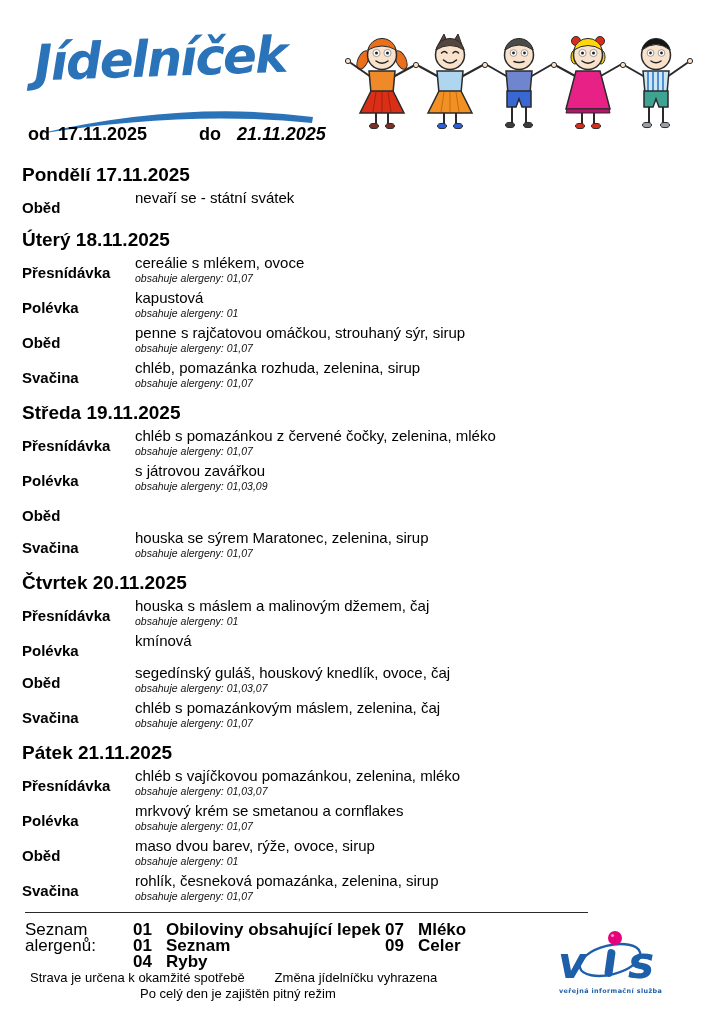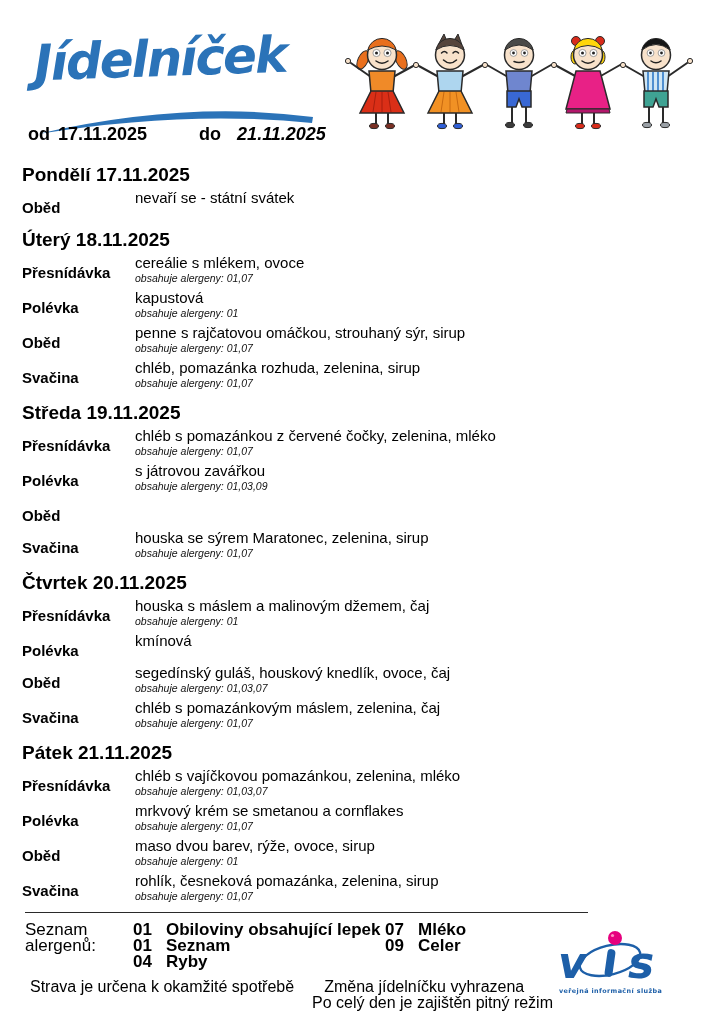--- a/index.html
+++ b/index.html
@@ -39,24 +39,24 @@
   .meal-allergens { font-size: 10.5px; font-style: italic; line-height: 13px; color: #111; }
 
   
   .separator { width: 563px; margin: 9px 0 9px 25px; border-top: 1.7px solid #2a2a2a; }
   .alg-wrap { display: flex; margin-left: 25px; font-size: 17px; line-height: 16px; }
   .alg-label { flex: none; width: 108px; }
   .alg-col { flex: none; }
   .alg-col1 { width: 252px; }
   .alg-item { display: flex; font-weight: bold; }
   .alg-code { flex: none; width: 33px; }
-  .notes { margin-top: 9px; font-size: 16px; line-height: 16px; }
+  .notes { font-size: 13px; line-height: 16px; }
   .note-line1 { margin-left: 30px; }
   .note-sep { display: inline-block; width: 30px; }
-  .note-line2 { margin-left: 140px; text-align: center; }
+  .note-line2 { margin-left: 140px; }
 
   .vis-logo { position: absolute; left: 556px; top: 929px; }
   svg text { font-family: "DejaVu Sans", sans-serif; }
 </style>
 </head>
 <body>
 
 <div class="header">
   <div class="title">Jídelníček</div>
 

